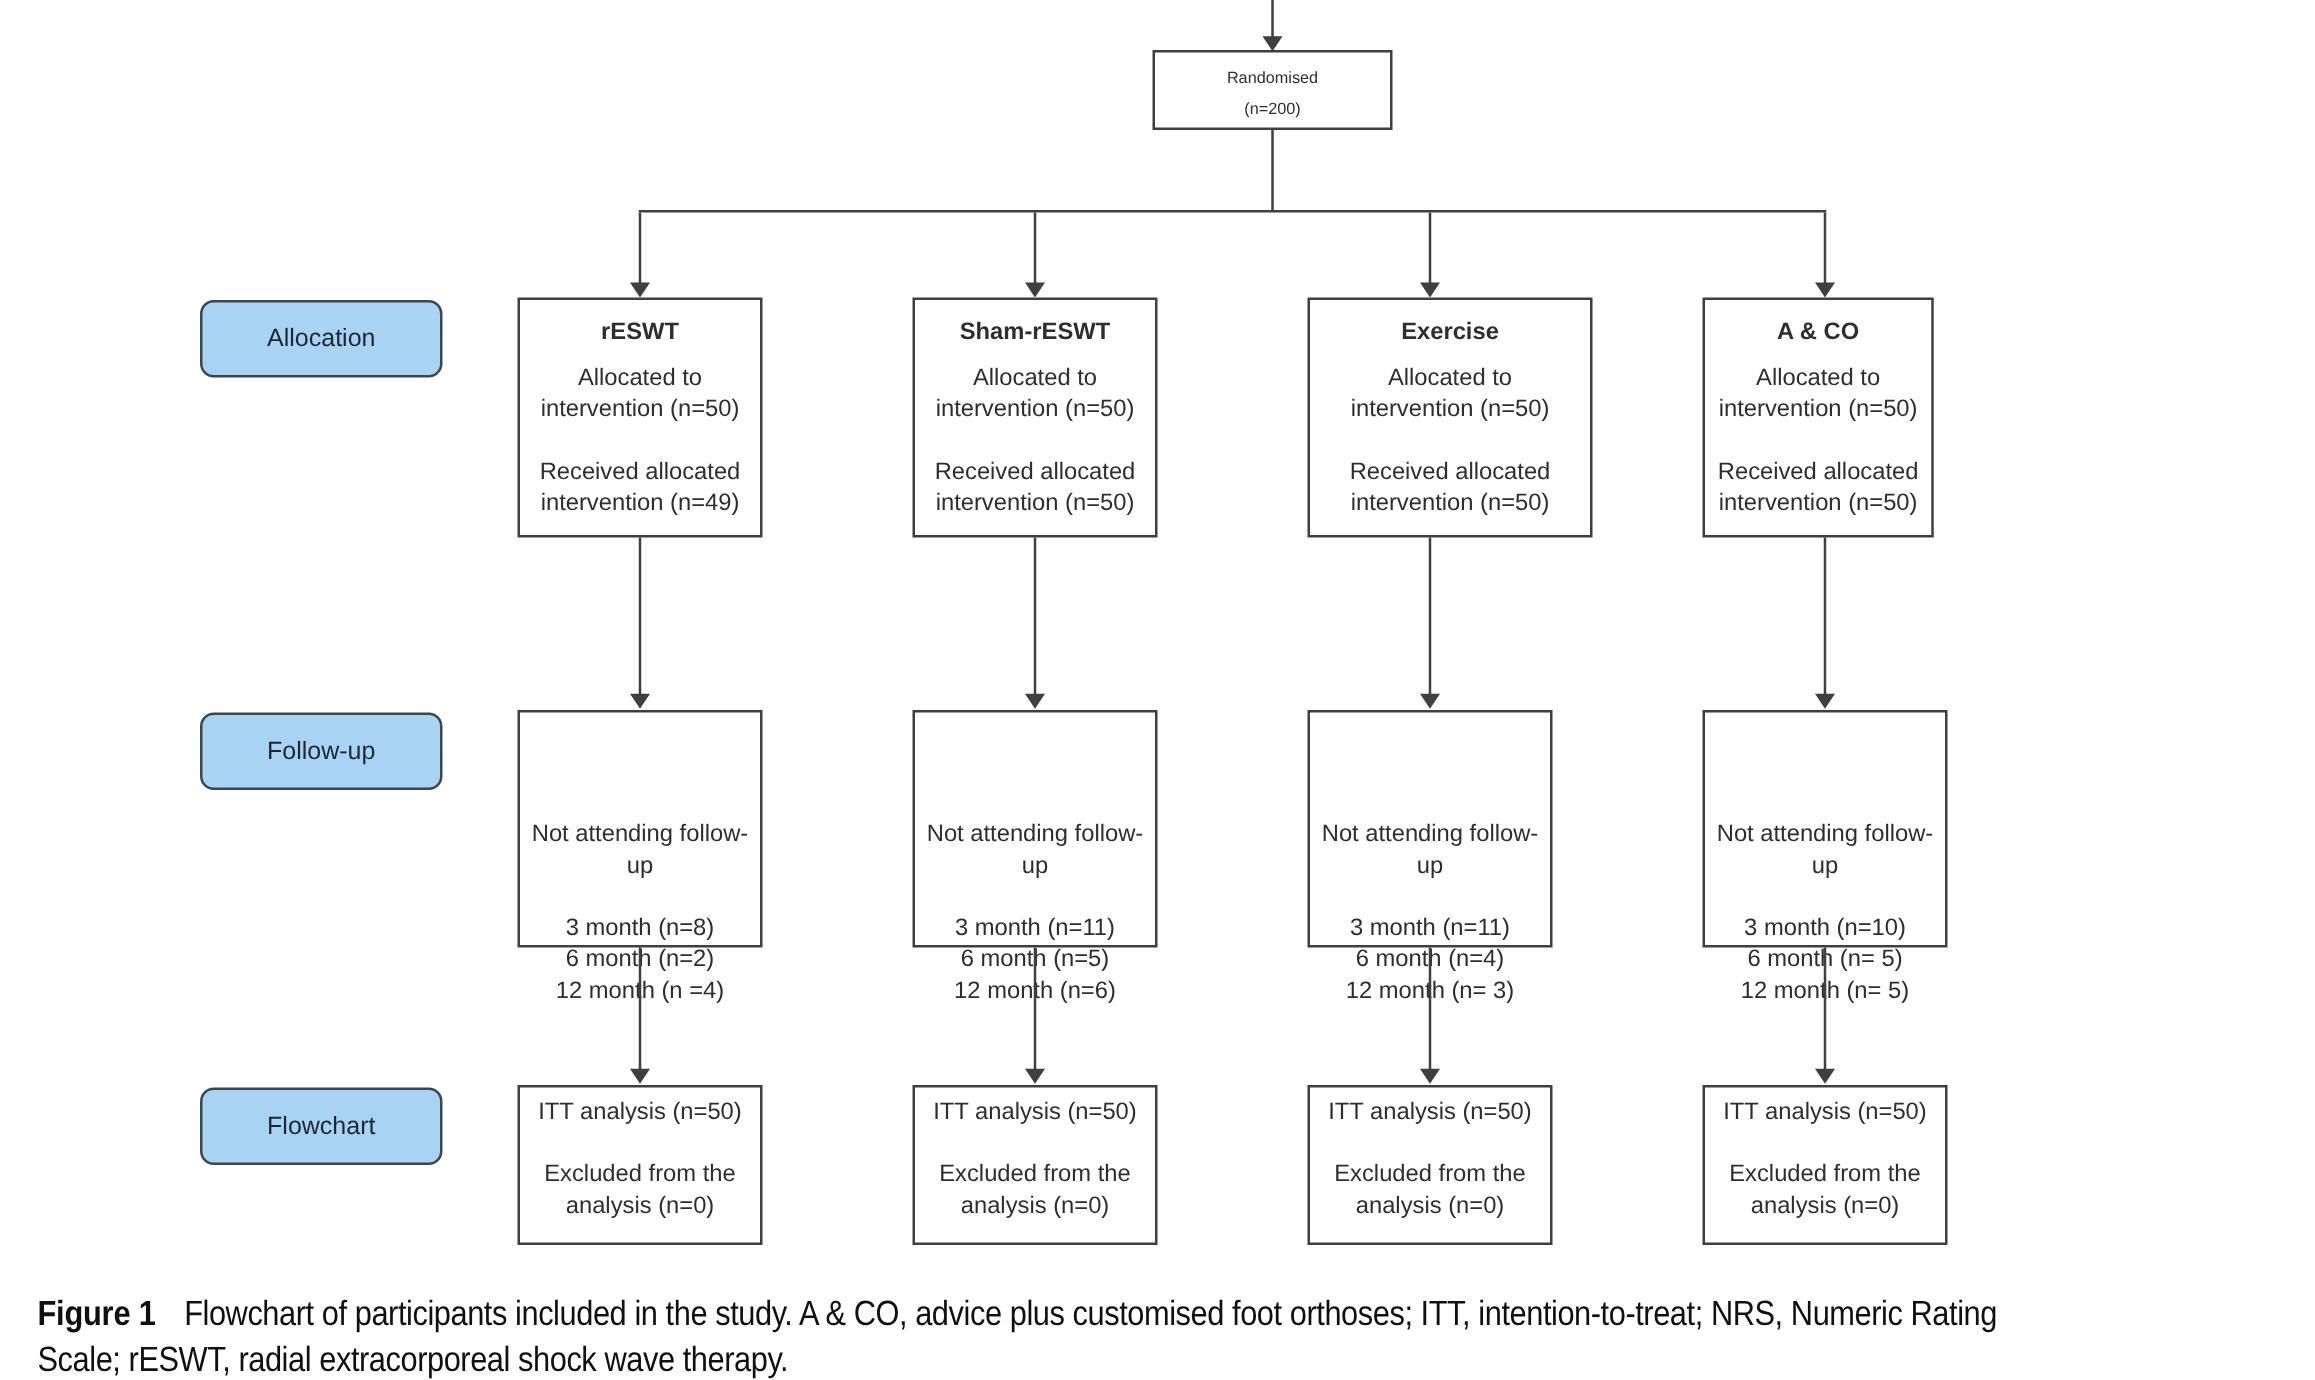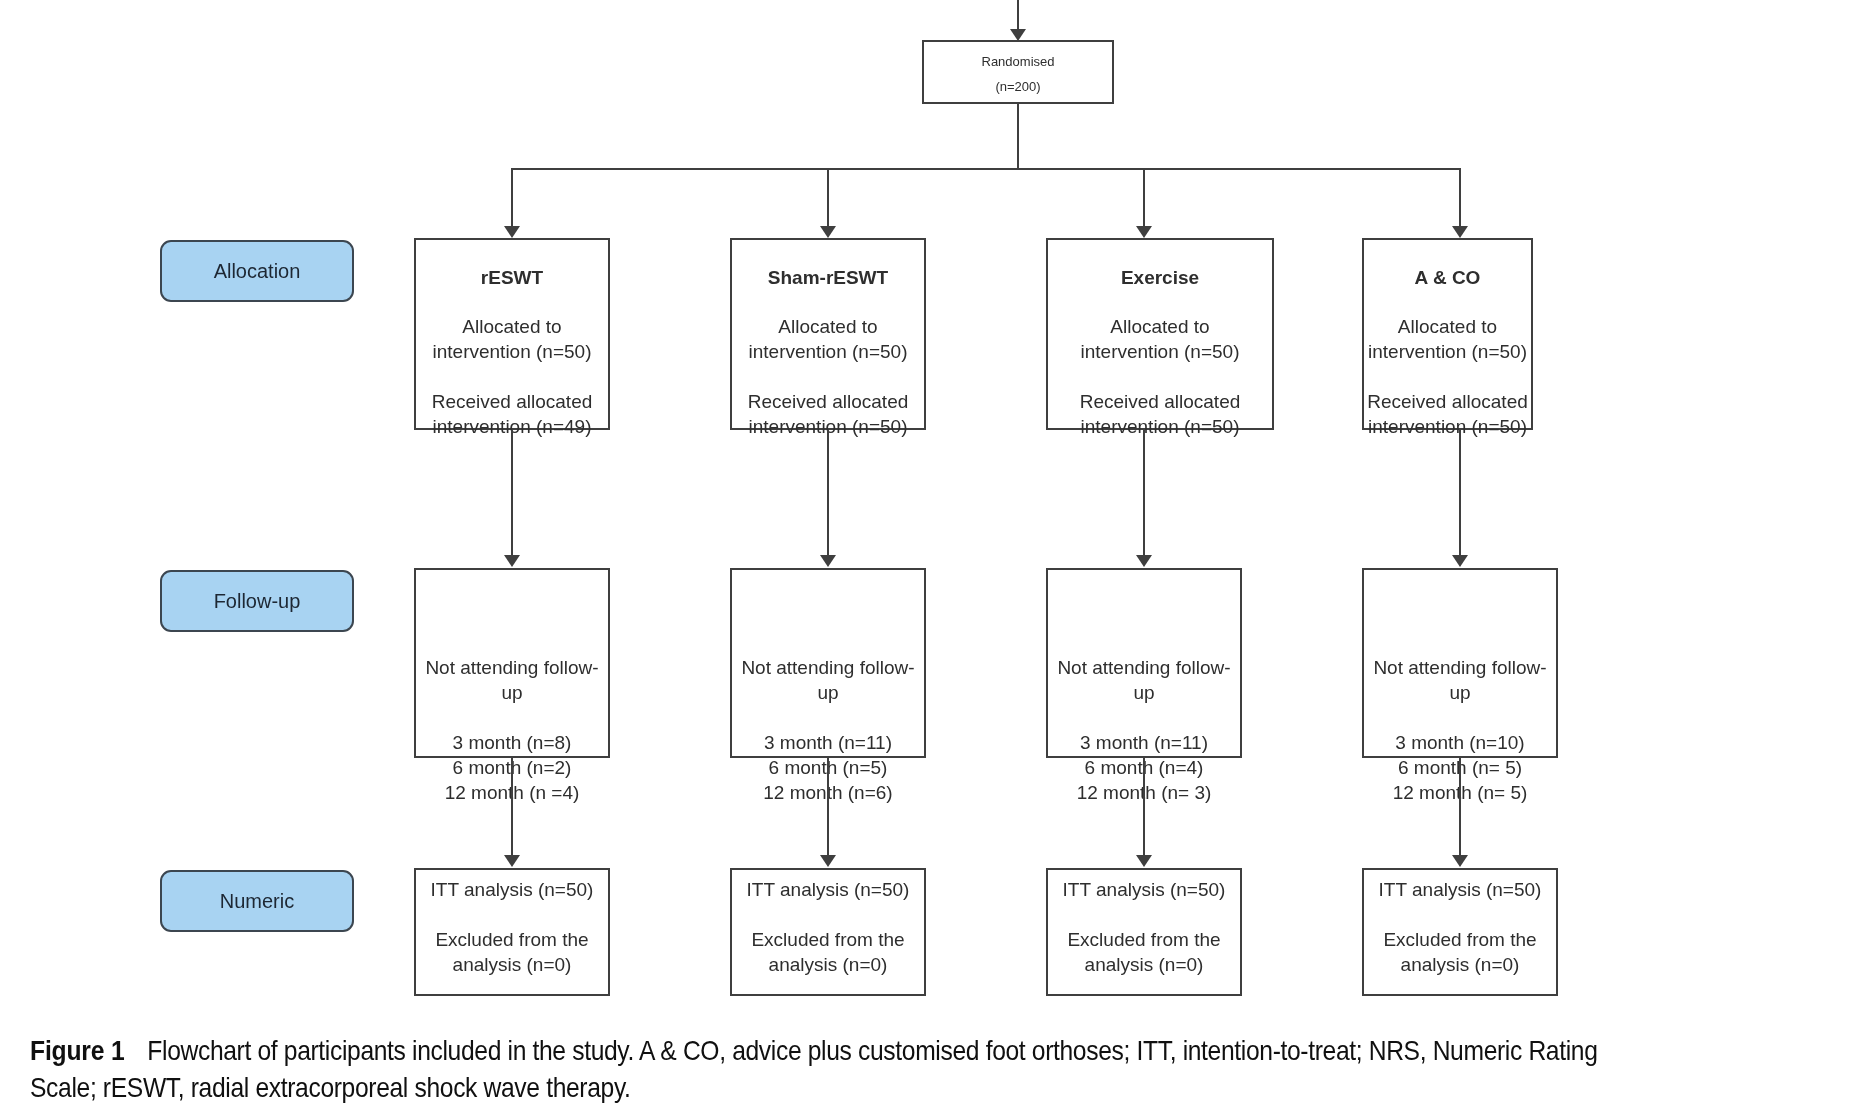--- a/index.html
+++ b/index.html
@@ -25,21 +25,21 @@
     position:absolute;
     background:#ffffff;
     border:2px solid #3f3f3f;
     box-sizing:border-box;
     text-align:center;
     font-size:19px;
     line-height:25px;
     color:#2e2e2e;
   }
   .node .body{white-space:pre-line;}
-  .arm-title{font-weight:bold;padding-top:25px;margin-bottom:24px;}
+  .arm-title{font-weight:bold;padding-top:13px;margin-bottom:12px;}
   .randomised{
     padding-top:7px;
     font-size:13px;line-height:25px;
   }
   .followup-box .body{padding-top:37px;margin-top:48px;}
   .analysis-box .body{padding-top:7px;}
   
   .stage-label{
     position:absolute;
     left:160px;width:194px;height:62px;
@@ -87,21 +87,21 @@
   <div class="vline" style="left:1459px;top:170px;height:57px"></div>
   <div class="arrow-down" style="left:1452px;top:226px"></div>
 
   <div class="stage-label" style="top:240px">
     <span>Allocation</span>
   </div>
   <div class="stage-label" style="top:570px">
     <span>Follow-up</span>
   </div>
   <div class="stage-label" style="top:870px">
-    <span>Numeric</span>
+    <span>Flowchart</span>
   </div>
 
   <div class="node" style="left:414px;top:238px;width:196px;height:192px">
     <div class="arm-title">rESWT</div>
     <div class="body">Allocated to
 intervention (n=50)
 
 Received allocated
 intervention (n=49)</div>
   </div>
@@ -171,21 +171,21 @@
   </div>
   <div class="vline" style="left:1143px;top:758px;height:98px"></div>
   <div class="arrow-down" style="left:1136px;top:855px"></div>
   <div class="node analysis-box" style="left:1046px;top:868px;width:196px;height:128px">
     <div class="body">ITT analysis (n=50)
 
 Excluded from the
 analysis (n=0)</div>
   </div>
 
-  <div class="node" style="left:1362px;top:238px;width:171px;height:192px">
+  <div class="node" style="left:1362px;top:238px;width:185px;height:192px">
     <div class="arm-title">A &amp; CO</div>
     <div class="body">Allocated to
 intervention (n=50)
 
 Received allocated
 intervention (n=50)</div>
   </div>
   <div class="vline" style="left:1459px;top:430px;height:126px"></div>
   <div class="arrow-down" style="left:1452px;top:555px"></div>
   <div class="node followup-box" style="left:1362px;top:568px;width:196px;height:190px">

